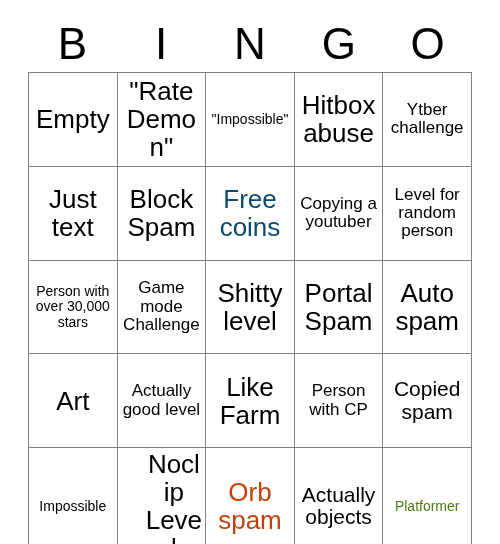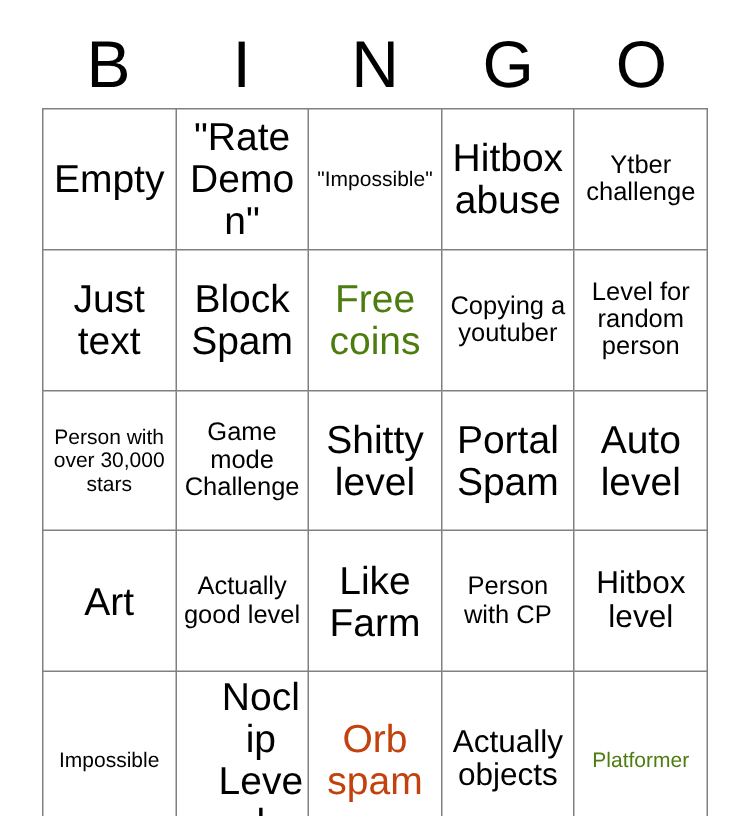--- a/index.html
+++ b/index.html
@@ -109,21 +109,21 @@
             <span class="cell-text fs-sm">Ytber challenge</span>
           </td>
       </tr>
       <tr>
         <td style="border-color: rgb(128, 128, 128); color: rgb(0, 0, 0);">
             <span class="cell-text fs-lg">Just text</span>
           </td>
         <td style="border-color: rgb(128, 128, 128); color: rgb(0, 0, 0);">
             <span class="cell-text fs-lg">Block Spam</span>
           </td>
-        <td style="border-color: rgb(128, 128, 128); color: #4d7c0f;">
+        <td style="border-color: rgb(128, 128, 128); color: #0c4a6e;">
             <span class="cell-text fs-xl">Free coins</span>
           </td>
         <td style="border-color: rgb(128, 128, 128); color: rgb(0, 0, 0);">
             <span class="cell-text fs-sm">Copying a youtuber</span>
           </td>
         <td style="border-color: rgb(128, 128, 128); color: rgb(0, 0, 0);">
             <span class="cell-text fs-sm">Level for random person</span>
           </td>
       </tr>
       <tr>
@@ -133,38 +133,38 @@
         <td style="border-color: rgb(128, 128, 128); color: rgb(0, 0, 0);">
             <span class="cell-text fs-sm">Game mode Challenge</span>
           </td>
         <td style="border-color: rgb(128, 128, 128); color: rgb(0, 0, 0);">
             <span class="cell-text fs-xl">Shitty level</span>
           </td>
         <td style="border-color: rgb(128, 128, 128); color: rgb(0, 0, 0);">
             <span class="cell-text fs-lg">Portal Spam</span>
           </td>
         <td style="border-color: rgb(128, 128, 128); color: rgb(0, 0, 0);">
-            <span class="cell-text fs-xl">Auto level</span>
+            <span class="cell-text fs-xl">Auto spam</span>
           </td>
       </tr>
       <tr>
         <td style="border-color: rgb(128, 128, 128); color: rgb(0, 0, 0); margin-left: 20px;">
             <span class="cell-text fs-xl">Art</span>
           </td>
         <td style="border-color: rgb(128, 128, 128); color: rgb(0, 0, 0);">
             <span class="cell-text fs-sm">Actually good level</span>
           </td>
         <td style="border-color: rgb(128, 128, 128); color: rgb(0, 0, 0);">
             <span class="cell-text fs-xl">Like Farm</span>
           </td>
         <td style="border-color: rgb(128, 128, 128); color: rgb(0, 0, 0);">
             <span class="cell-text fs-sm">Person with CP</span>
           </td>
         <td style="border-color: rgb(128, 128, 128); color: rgb(0, 0, 0);">
-            <span class="cell-text fs-md">Hitbox level</span>
+            <span class="cell-text fs-md">Copied spam</span>
           </td>
       </tr>
       <tr>
         <td style="border-color: rgb(128, 128, 128); color: rgb(0, 0, 0);">
             <span class="cell-text fs-xs">Impossible</span>
           </td>
         <td style="border-color: rgb(128, 128, 128); color: rgb(0, 0, 0); padding-left: 28px;">
             <span class="cell-text fs-lg">Noclip Level</span>
           </td>
         <td style="border-color: rgb(128, 128, 128); color: #c2410c;">

